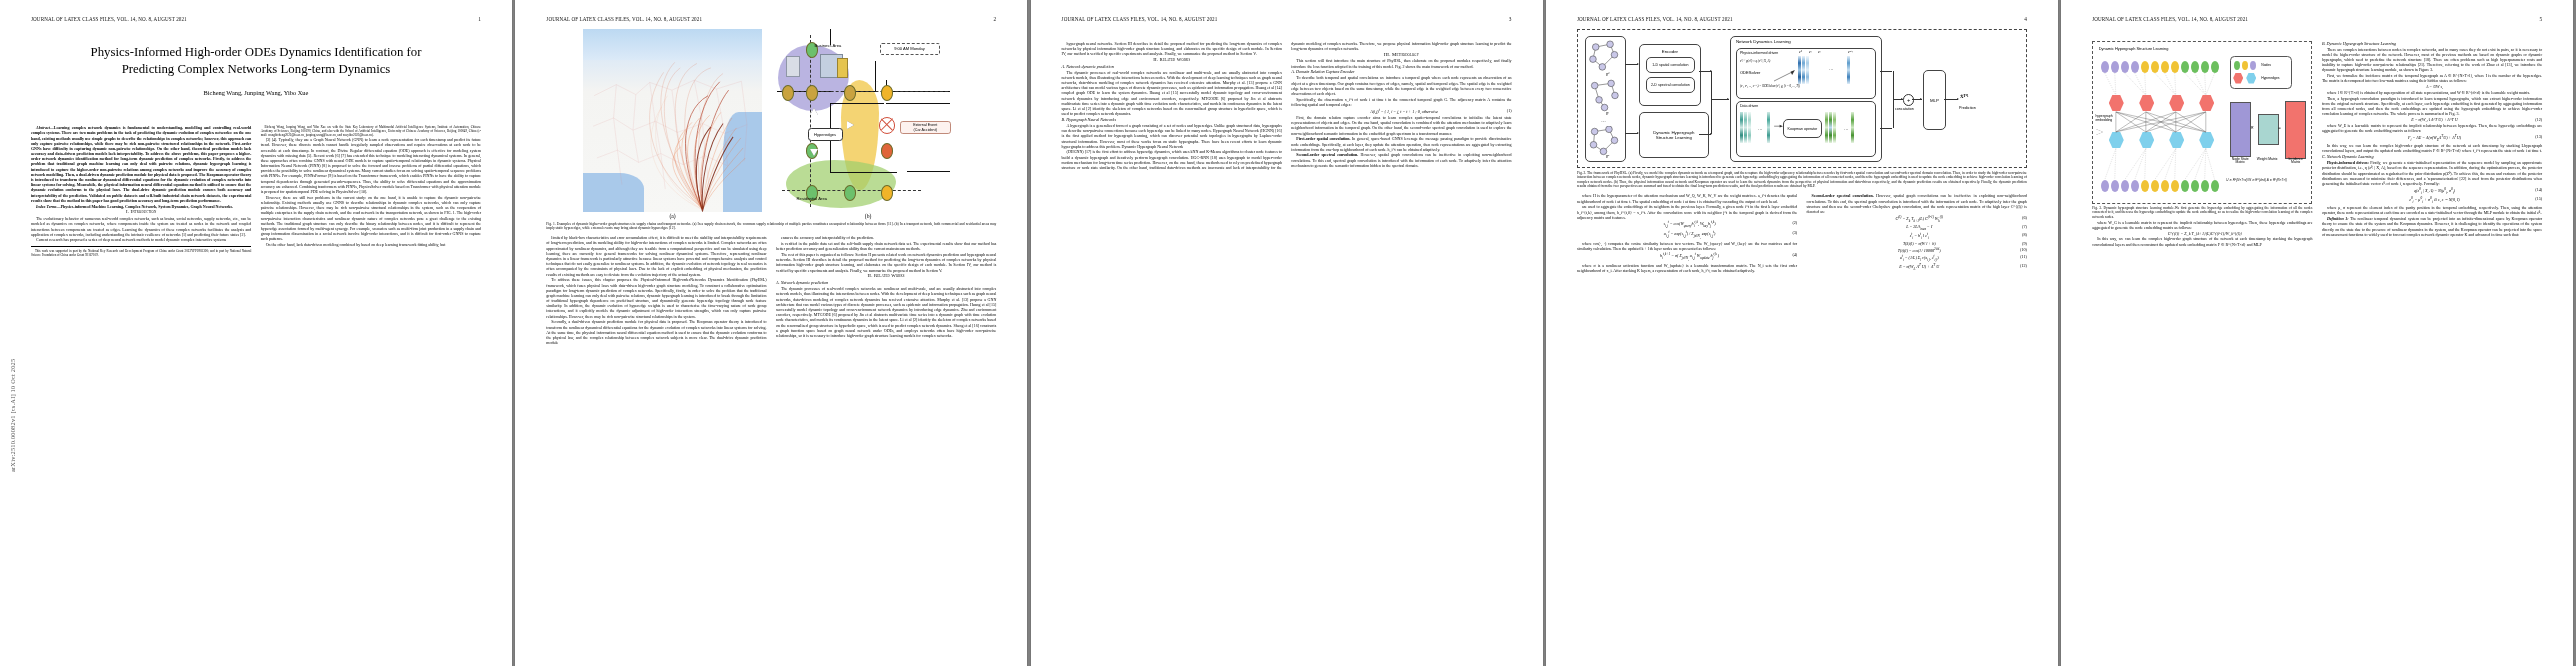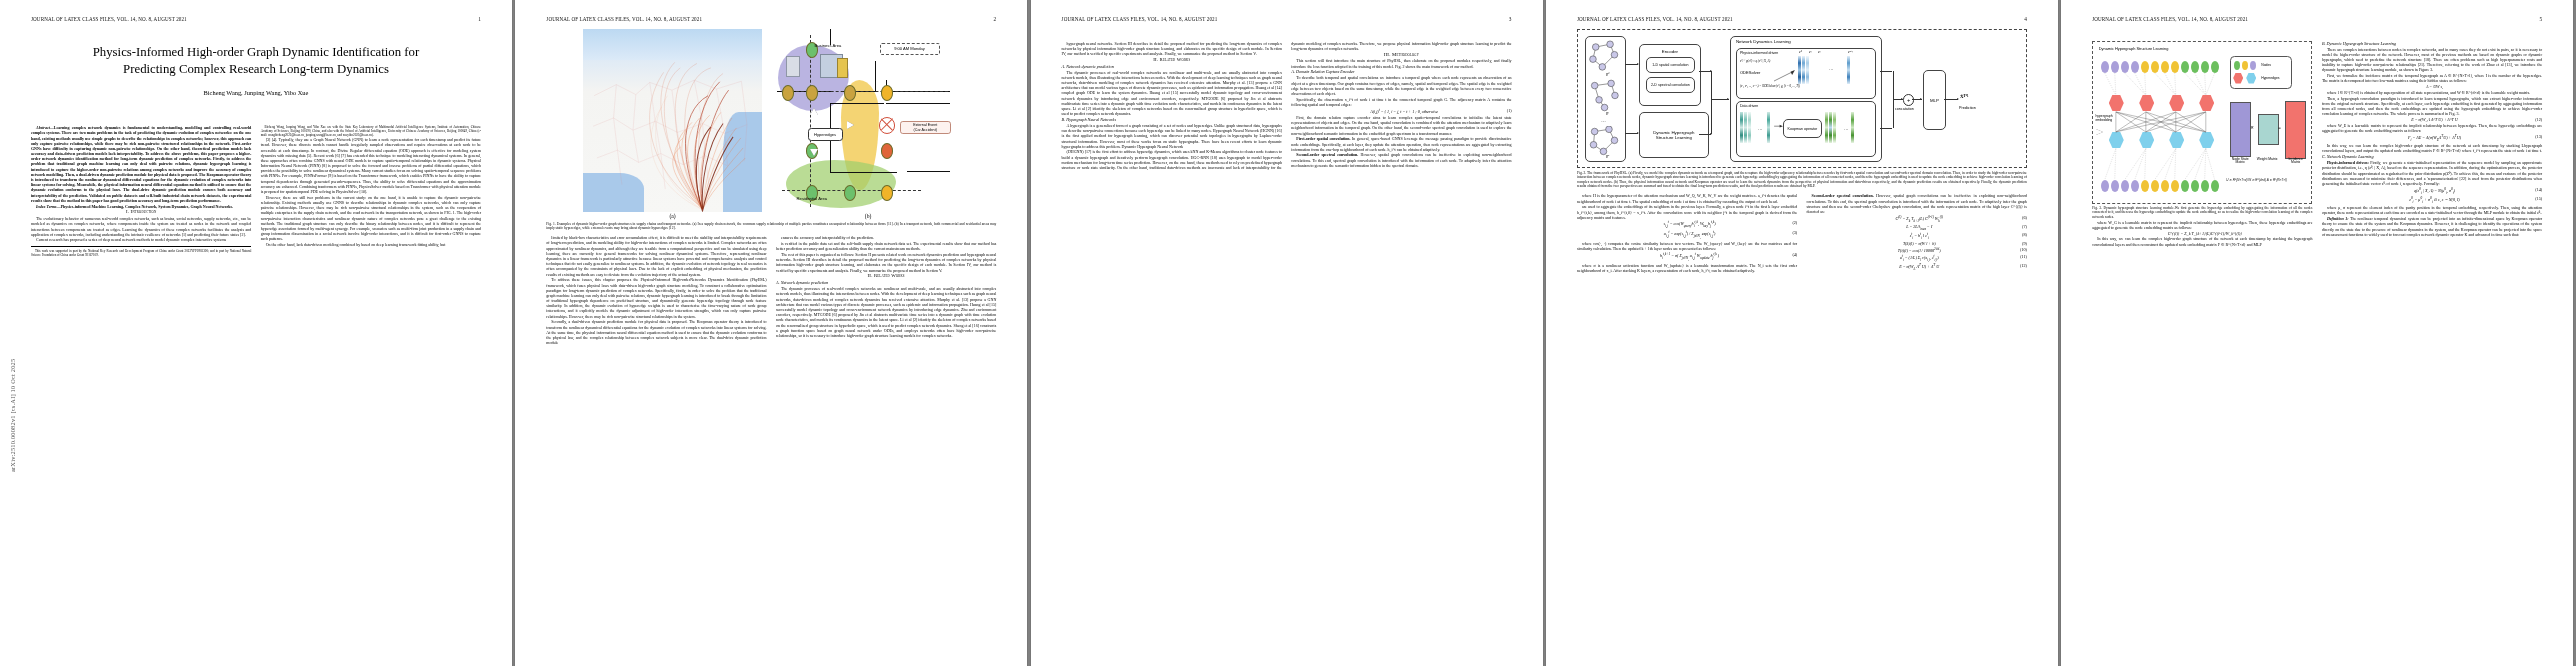--- a/index.html
+++ b/index.html
@@ -72,22 +72,22 @@
     <div class="arxiv-strip">
       <span>arXiv:2510.00082v1  [cs.AI]  10 Oct 2025</span>
     </div>
     <div class="page-inner">
       <div class="runhead">
         <span>JOURNAL OF LATEX CLASS FILES, VOL. 14, NO. 8, AUGUST 2021</span>
         <span class="pg">1</span>
       </div>
 
       <div class="title">
-        <div>Physics-Informed High-order Graph Dynamic Identification for</div>
-        <div>Predicting Complex Research Long-term Dynamics</div>
+        <div>Physics-Informed High-order ODEs Dynamics Identification for</div>
+        <div>Predicting Complex Networks Long-term Dynamics</div>
       </div>
       <div class="authors">Bicheng Wang, Junping Wang, Yibo Xue</div>
 
       <div class="twocol" style="margin-top:29px;">
         <p class="abs"><span class="lead">Abstract</span><span>—Learning complex network dynamics is fundamental to understanding, modelling and controlling real-world complex systems. There are two main problems in the task of predicting the dynamic evolution of complex networks: on the one hand, existing methods usually use simple graphs to describe the relationships in complex networks; however, this approach can only capture pairwise relationships, while there may be rich non-pairwise structured relationships in the network. First-order GNNs have difficulty in capturing dynamic non-pairwise relationships. On the other hand, theoretical prediction models lack accuracy and data-driven prediction models lack interpretability. To address the above problems, this paper proposes a higher-order network dynamics identification method for long-term dynamic prediction of complex networks. Firstly, to address the problem that traditional graph machine learning can only deal with pairwise relations, dynamic hypergraph learning is introduced to capture the higher-order non-pairwise relations among complex networks and improve the accuracy of complex network modelling. Then, a dual-driven dynamic prediction module for physical data is proposed. The Koopman operator theory is introduced to transform the nonlinear dynamical differential equations for the dynamic evolution of complex networks into linear systems for solving. Meanwhile, the physical information neural differential equation method is utilised to ensure that the dynamic evolution conforms to the physical laws. The dual-drive dynamic prediction module ensures both accuracy and interpretability of the prediction. Validated on public datasets and self-built industrial chain network datasets, the experimental results show that the method in this paper has good prediction accuracy and long-term prediction performance.</span></p>
         <p class="idx"><span class="lead">Index Terms</span><span>—Physics-informed Machine Learning, Complex Network, System Dynamics, Graph Neural Networks.</span></p>
         <p class="sec">I.  Introduction</p>
         <p>The evolutionary behavior of numerous real-world complex networks, such as brains, social networks, supply networks, etc., can be modeled as dynamics on complex networks, where components inside the system are treated as nodes in the network and coupled interactions between components are treated as edges. Learning the dynamics of these complex networks facilitates the analysis and application of complex networks, including understanding the intrinsic resilience of networks [1] and predicting their future states [2].</p>
         <p>Current research has proposed a series of deep neural network methods to model dynamic complex interactive systems</p>
         <div class="fnote">

